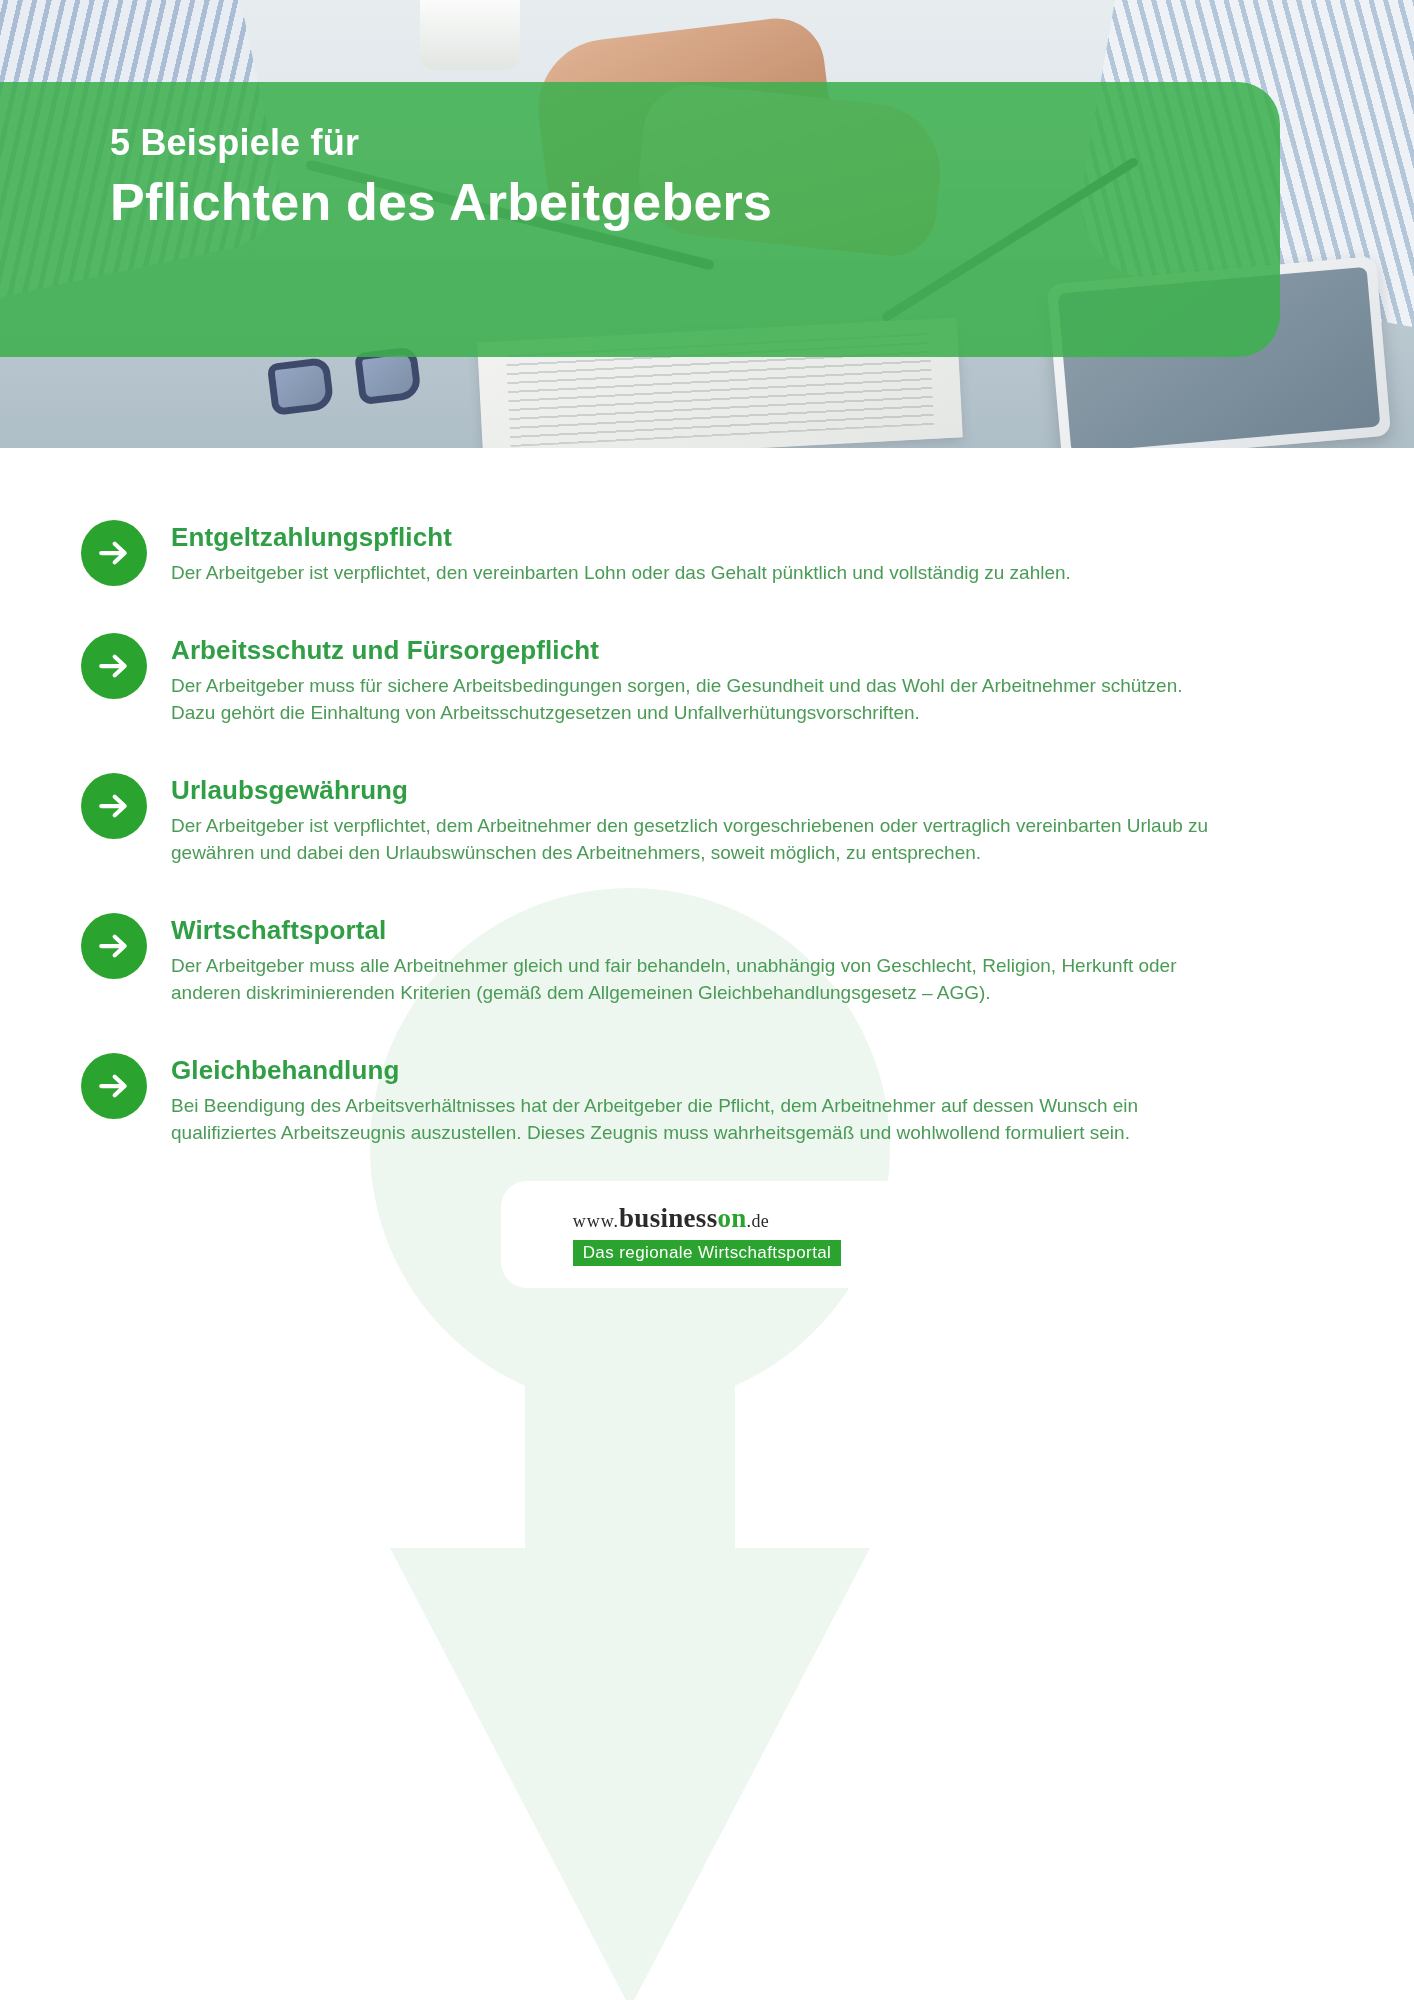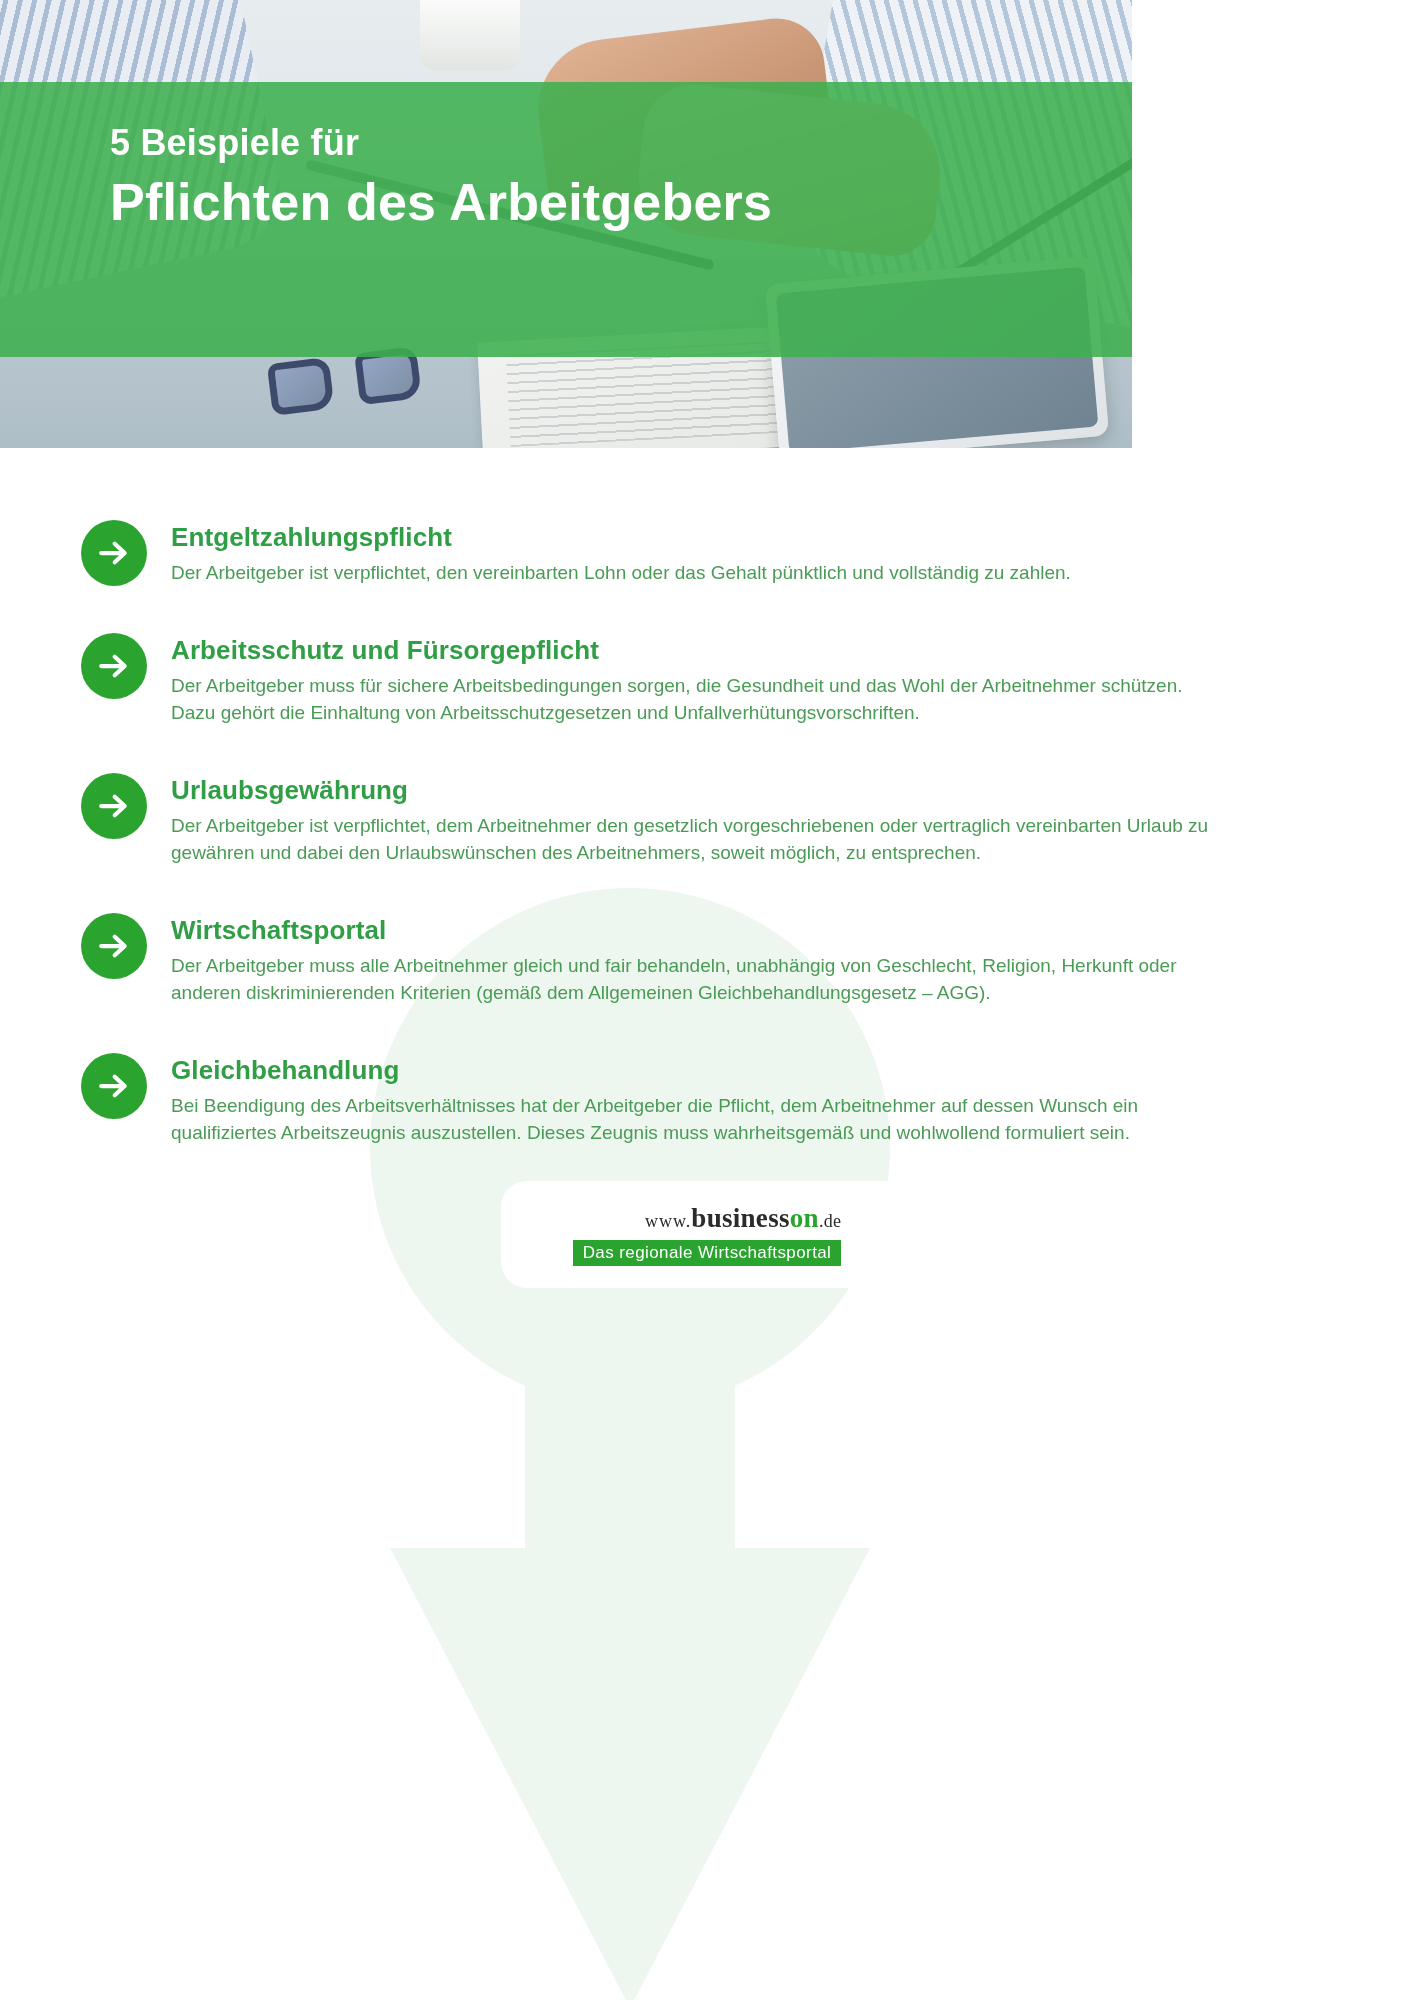--- a/index.html
+++ b/index.html
@@ -12,21 +12,21 @@
   body {
     font-family: "Liberation Sans", sans-serif;
     background: #ffffff;
     position: relative;
     overflow: hidden;
   }
 
   
   .hero {
     position: relative;
-    width: 1132px;
+    width: 1414px;
     height: 448px;
     overflow: hidden;
     background: #c9d6db;
   }
 
   
   .photo {
     position: absolute;
     inset: 0;
     background:
@@ -238,21 +238,21 @@
     position: relative;
     z-index: 2;
     margin-top: 34px;
     display: flex;
     justify-content: center;
   }
   .logo-card {
     background: #ffffff;
     border-radius: 26px;
     padding: 22px 72px;
-    text-align: right;
+    text-align: left;
   }
   .logo-line1 {
     font-size: 27px;
     color: #2b2b2b;
     letter-spacing: .3px;
     font-family: "Liberation Serif", serif;
     white-space: nowrap;
   }
   .logo-line1 .www { font-size: 18px; letter-spacing: 1px; }
   .logo-line1 .brand { font-weight: bold; }

